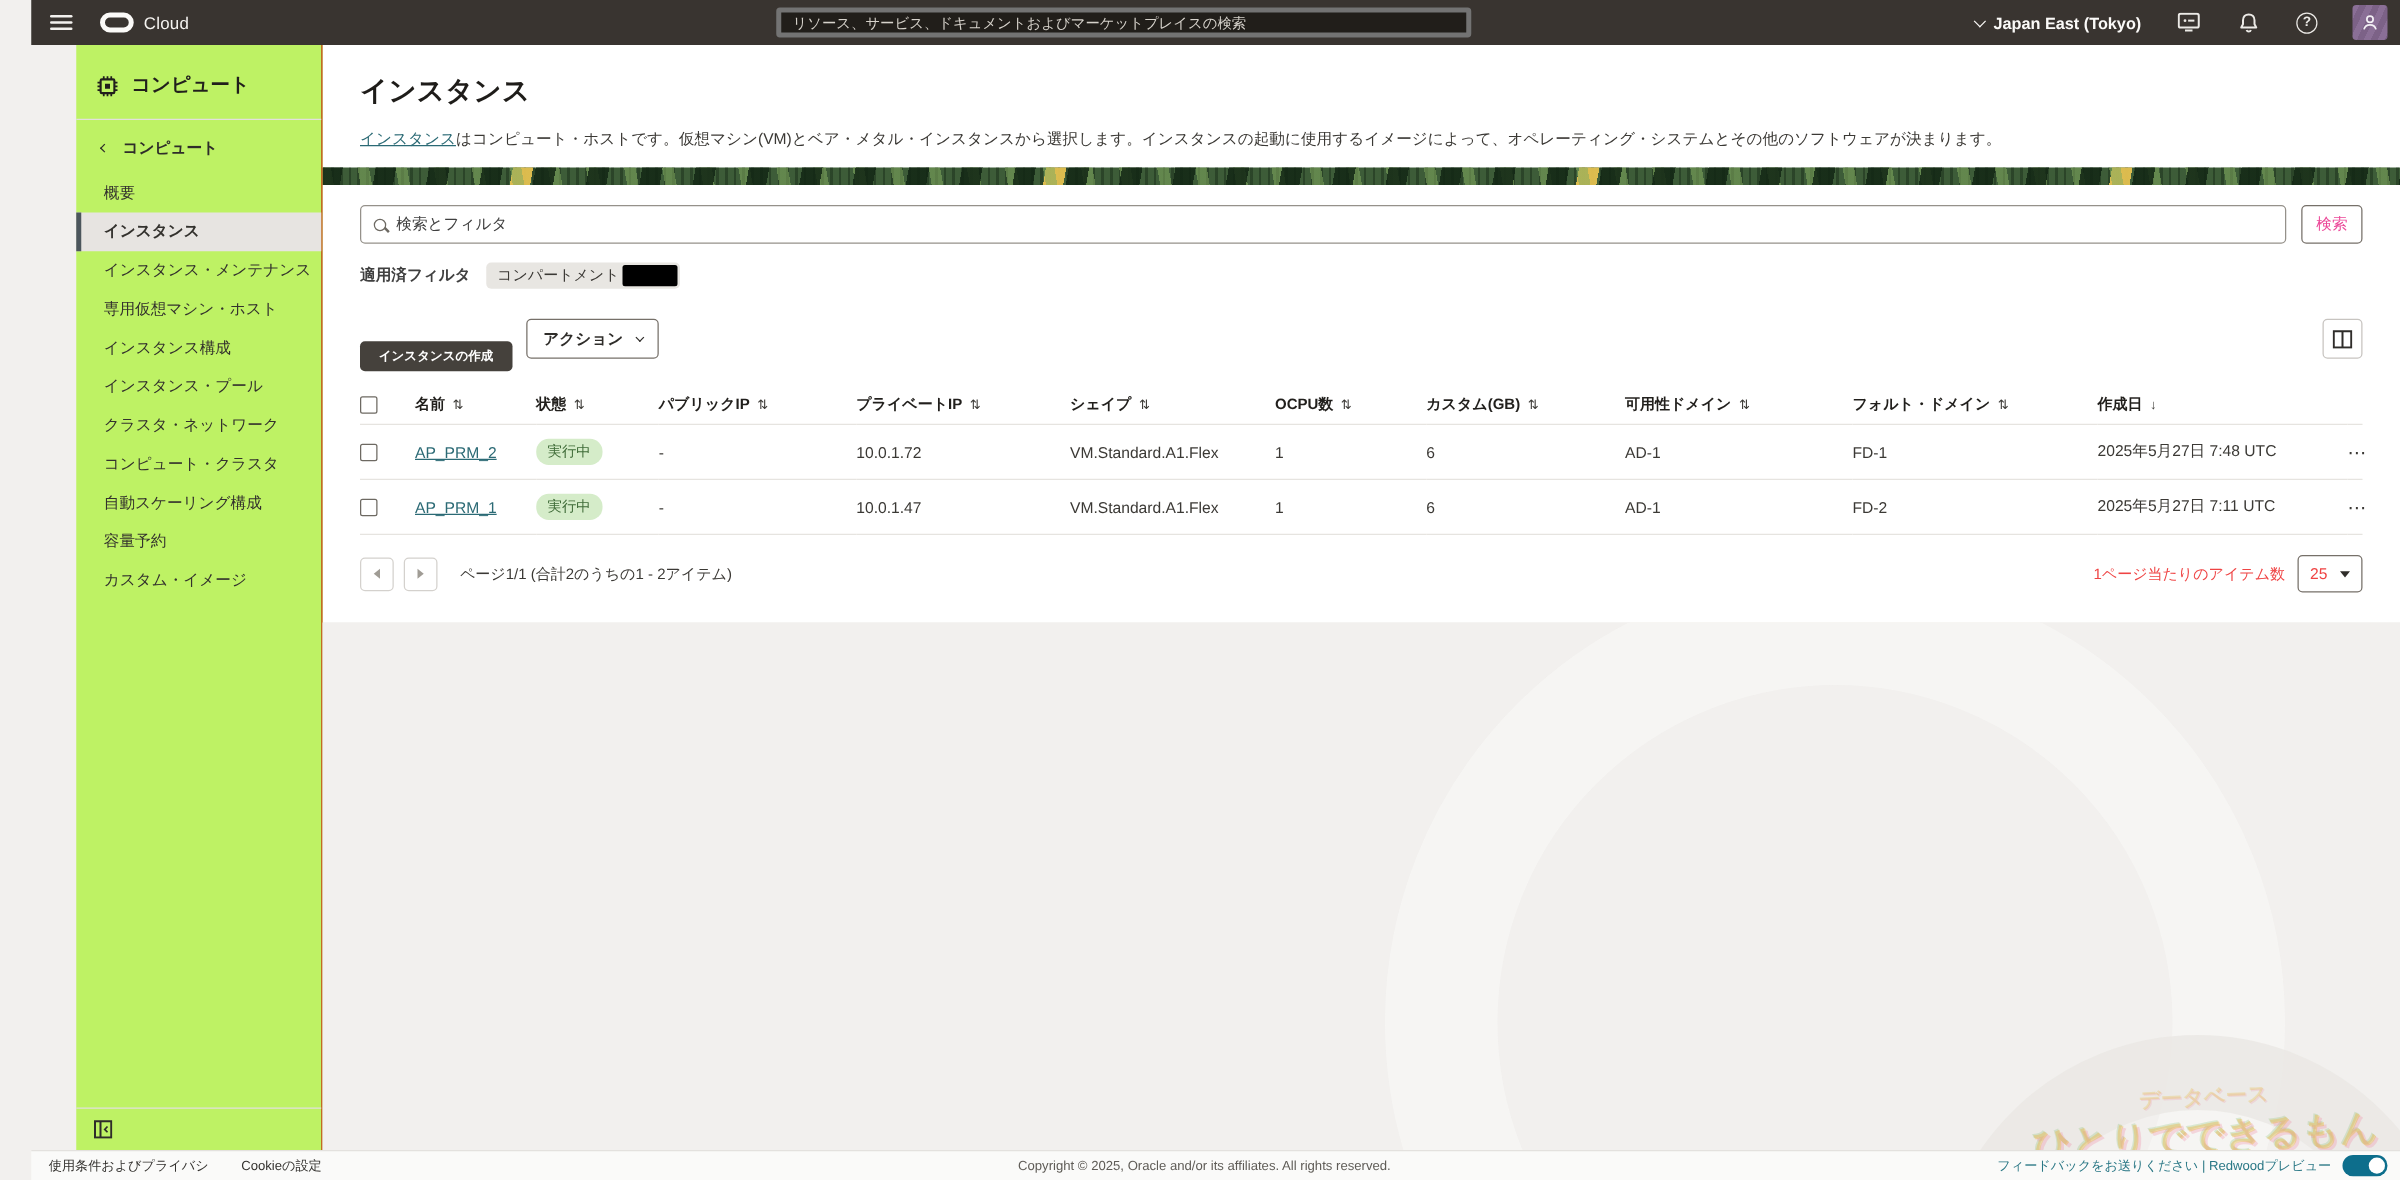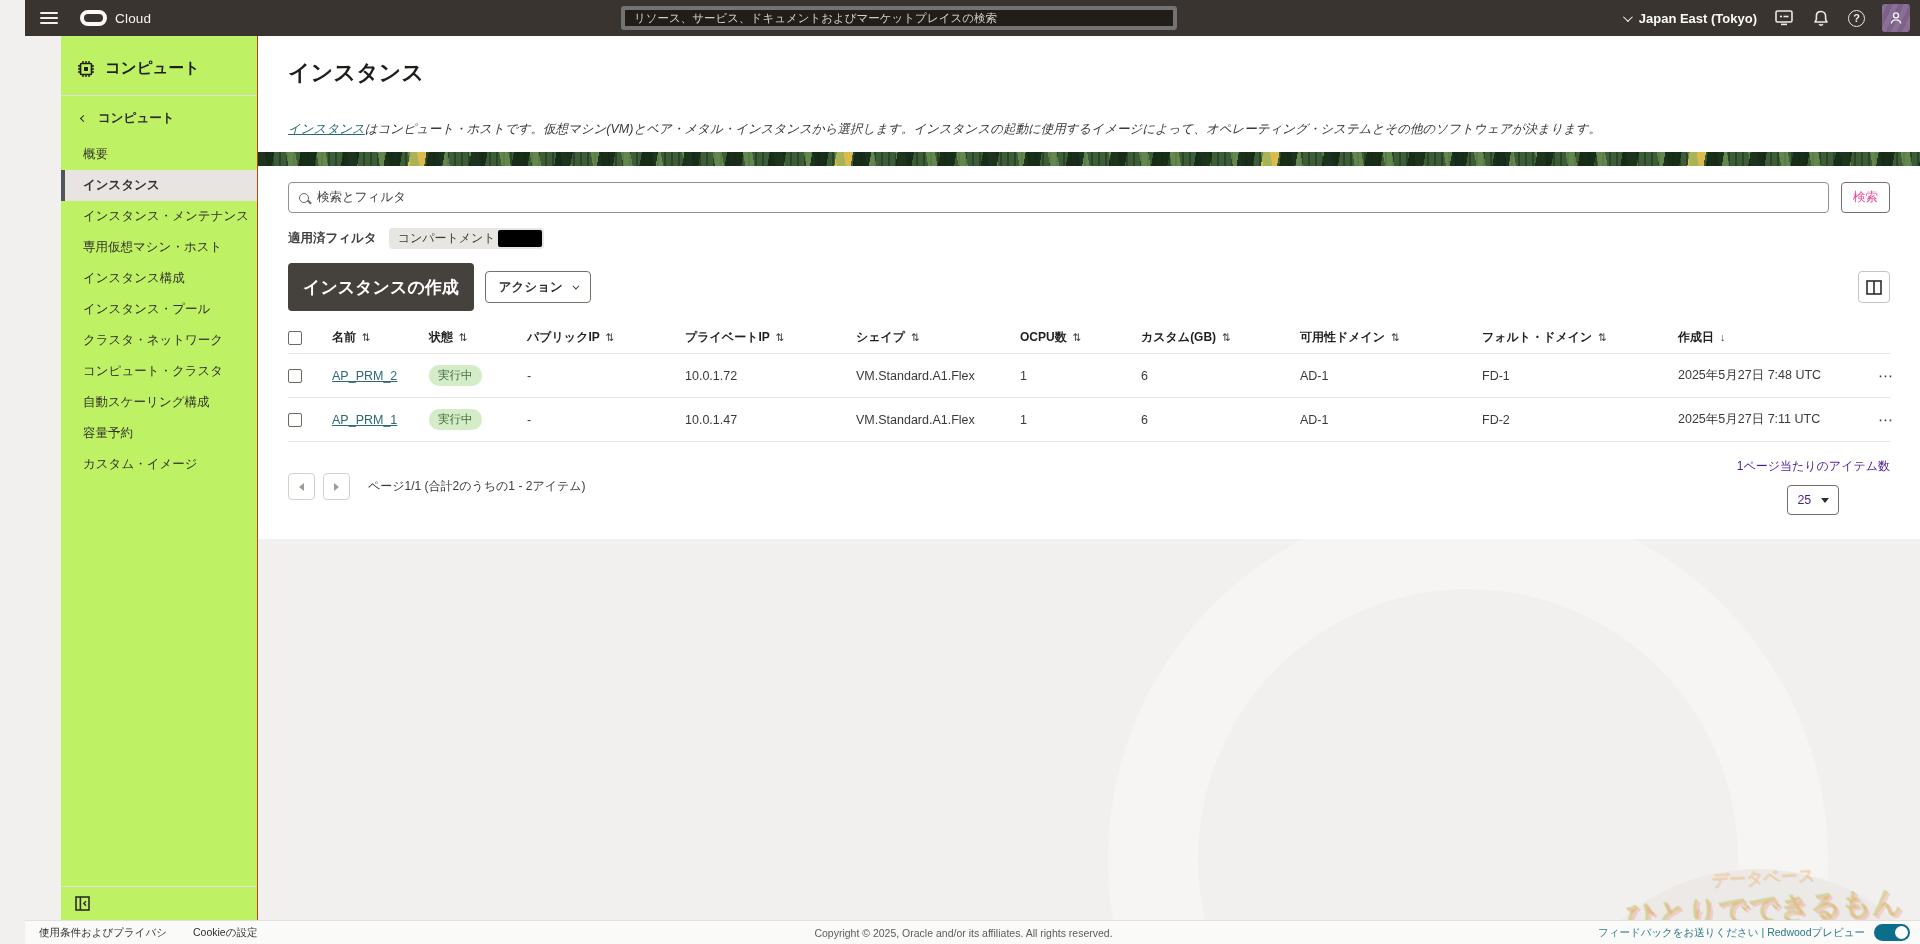--- a/index.html
+++ b/index.html
@@ -8,21 +8,21 @@
   .app { width:1920px; height:944px; display:flex; flex-direction:column;padding-left:25px; }
 
   
   .topbar { height:36px; background:#393430; display:flex; align-items:center; position:relative; flex:0 0 36px; color:#fff; }
   .burger { width:18px; height:12px; margin-left:15px; display:flex; flex-direction:column; justify-content:space-between; cursor:pointer; }
   .burger i { display:block; height:2px; background:#f3f1ee; border-radius:1px; }
   .o-logo { width:27px; height:16px; border:4px solid #fbfaf8; border-radius:999px; margin-left:22px; }
   .brand { font-size:13.5px; font-weight:400; color:#f6f4f1; margin-left:8px; letter-spacing:.2px; }
   .top-search { position:absolute; left:596px; top:6px; width:556px; height:24px; background:#211e1a; border:4px solid #737373; border-radius:3px; display:flex; align-items:center; padding:0 9px; }
   .top-search-text { font-size:11.5px; color:#d6d2cb; white-space:nowrap; overflow:hidden; }
-  .top-right { position:absolute; right:0; top:0; height:36px; display:flex; align-items:center; gap:17px; padding-right:10px; }
+  .top-right { position:absolute; right:0; top:0; height:36px; display:flex; align-items:center; gap:28px; padding-right:10px; }
   .chev { display:inline-block; width:7px; height:7px; border-right:1.6px solid currentColor; border-bottom:1.6px solid currentColor; transform:rotate(45deg) translateY(-2px); }
   .chev-left { transform:rotate(135deg); }
   .region { display:flex; align-items:center; gap:9px; color:#fbfaf8; font-size:13px; font-weight:600; cursor:pointer; }
   .tb-icon { width:20px; height:20px; display:flex; align-items:center; justify-content:center; color:#eceae6; cursor:pointer; }
   .avatar { width:28px; height:28px; border-radius:3px; background:repeating-linear-gradient(115deg,#8a6f96 0 5px,#7c6287 5px 10px); display:flex; align-items:center; justify-content:center; cursor:pointer; }
 
   
   .shell { flex:1 1 auto; display:flex; min-height:0; }
 
   
@@ -34,21 +34,21 @@
   .sb-back .chev { width:5px; height:5px; border-color:#2f2d2a; }
   .sb-item { height:31px; display:flex; align-items:center; padding-left:18px; font-size:12.5px; color:#33312d; cursor:pointer; border-left:4px solid transparent; }
   .sb-item.active { background:#e7e4e1; border-left-color:#4c565c; font-weight:700; }
   .sb-bottom { position:absolute; left:0; right:0; bottom:0; border-top:1px solid #e2e0dc; padding:7px 0 8px 12px; }
   .collapse-btn { width:18px; height:18px; display:flex; align-items:center; justify-content:center; color:#2f2d2a; cursor:pointer; }
 
   
   .main { flex:1 1 auto; display:flex; flex-direction:column; min-width:0; background:#f2f0ee; }
   .panel { background:#fff; padding:22px 30px 0 30px; }
   .page-title { font-size:22px; font-weight:700; color:#1e1c19; letter-spacing:.2px; }
-  .intro { margin-top:33px; font-size:12.5px; color:#3b3935;font-style:italic; }
+  .intro { margin-top:15px; font-size:12.5px; color:#3b3935; }
   .intro a { color:#2b6a75; text-decoration:underline; cursor:pointer; }
   .banner { height:14px; margin:14px -30px 0 -30px; background-color:#3d5c38;
     background-image:
       repeating-linear-gradient(100deg, rgba(18,38,20,.85) 0 16px, rgba(18,38,20,0) 16px 42px),
       repeating-linear-gradient(80deg, rgba(130,170,95,.55) 0 9px, transparent 9px 30px),
       repeating-linear-gradient(100deg, transparent 0 150px, rgba(228,193,80,.95) 150px 166px, transparent 166px 420px),
       repeating-linear-gradient(90deg, rgba(10,25,12,.35) 0 2px, transparent 2px 7px); }
 
   .filter-row { display:flex; align-items:center; gap:12px; margin-top:16px; }
   .filter-input { flex:1 1 auto; height:31px; border:1px solid #95918a; border-radius:4px; background:#fff; display:flex; align-items:center; padding:0 10px; gap:8px; }
@@ -56,21 +56,21 @@
   .mag::after { content:""; position:absolute; width:5px; height:1.6px; background:#6d6962; transform:rotate(45deg); right:-4px; bottom:-1px; }
   .filter-ph { font-size:12.5px; color:#404040; }
   .search-btn { flex:0 0 auto; height:31px; padding:0 11px; border:1px solid #767069; border-radius:4px; background:#fff; font-size:12.5px; color:#ec4899; display:flex; align-items:center; cursor:pointer; }
 
   .applied-row { display:flex; align-items:center; gap:12px; margin-top:15px; }
   .applied-label { font-size:12.5px; font-weight:700; color:#404040; }
   .chip { background:#e8e6e2; border-radius:4px; height:21px; display:flex; align-items:center; padding:0 2px 0 9px; font-size:12px; color:#3b3935; cursor:pointer; }
   .redacted { width:44px; height:17px; background:#000; border-radius:2px; margin-left:2px; }
 
   .actions-row { display:flex; align-items:center; gap:11px; margin-top:14px; }
-  .btn-primary { height:48px; padding:0 15px; background:#45413c; color:#fff; font-size:17px; font-weight:700; border:none; border-radius:4px; display:flex; align-items:center; cursor:pointer; }
+  .btn-primary { height:24px; padding:0 15px; background:#45413c; color:#fff; font-size:10px; font-weight:700; border:none; border-radius:4px; display:flex; align-items:center; cursor:pointer;margin-top:28px; }
   .btn-secondary { height:32px; padding:0 13px; background:#fff; color:#2f2d2a; font-size:12.5px; font-weight:700; border:1px solid #767069; border-radius:4px; display:flex; align-items:center; gap:9px; cursor:pointer; }
   .btn-secondary .chev { width:5px; height:5px; border-width:1.8px; }
   .col-btn { margin-left:auto; width:32px; height:32px; border:1px solid #c7c4c0; border-radius:4px; background:#fff; display:flex; align-items:center; justify-content:center; cursor:pointer; }
 
   table { width:100%; border-collapse:collapse; table-layout:fixed; margin-top:10px; }
   col.c-cb{width:44px} col.c-name{width:97px} col.c-state{width:98px} col.c-pub{width:158px} col.c-priv{width:171px} col.c-shape{width:164px} col.c-ocpu{width:121px} col.c-mem{width:159px} col.c-ad{width:182px} col.c-fd{width:196px} col.c-cr{width:200px}
   th { text-align:left; font-size:12px; font-weight:700; color:#211f1c; padding:8px 4px 7px 0; white-space:nowrap; cursor:pointer; }
   .sort { font-size:10.5px; color:#3c3a36; margin-left:6px; font-weight:400; }
   td { border-top:1px solid #e6e4e0; padding:11px 4px 11px 0; font-size:12.5px; color:#3b3935; white-space:nowrap; }
   tr.last td { border-bottom:1px solid #e6e4e0; }
@@ -78,21 +78,21 @@
   .name-link { color:#2b6a75; text-decoration:underline; font-size:12.5px; cursor:pointer; }
   .pill { display:inline-block; background:#d5ecc9; color:#3f6b38; font-size:11.5px; padding:3px 9px; border-radius:10px; }
   .dots-btn { border:none; background:none; font-size:15px; letter-spacing:1px; color:#3b3935; cursor:pointer; }
   td.act { text-align:right; padding-right:6px; }
 
   .pager-row { display:flex; align-items:center; margin:16px 0 0 0; padding-bottom:24px; }
   .pg-btn { width:27px; height:27px; border:1px solid #d4d1cd; border-radius:4px; background:#fff; display:flex; align-items:center; justify-content:center; margin-right:8px; cursor:pointer; }
   .tri-l { width:0; height:0; border-top:4px solid transparent; border-bottom:4px solid transparent; border-right:5px solid #a09c95; }
   .tri-r { width:0; height:0; border-top:4px solid transparent; border-bottom:4px solid transparent; border-left:5px solid #a09c95; }
   .pg-status { font-size:12px; color:#3b3935; margin-left:10px; }
-  .per-page { margin-left:auto; display:flex; align-items:center; gap:10px; font-size:12px; color:#4c1d95;flex-direction:column; }
+  .per-page { margin-left:auto; display:flex; align-items:center; gap:10px; font-size:12px; color:#ef4444; }
   .select { width:52px; height:30px; border:1px solid #767069; border-radius:4px; display:flex; align-items:center; justify-content:space-between; padding:0 9px; font-size:12.5px; cursor:pointer; background:#fff; }
   .caret { width:0; height:0; border-left:4px solid transparent; border-right:4px solid transparent; border-top:5px solid #2f2d2a; }
 
   .rest { flex:1 1 auto; position:relative; overflow:hidden; background:#f2f0ee; }
   .ring1 { position:absolute; left:850px; top:-40px; width:720px; height:720px; border-radius:50%; border:90px solid rgba(250,249,247,.55); }
   .ring2 { position:absolute; left:1290px; top:330px; width:420px; height:420px; border-radius:50%; border:60px solid rgba(234,231,227,.8); }
   .watermark { position:absolute; right:18px; bottom:-10px; text-align:center; transform:rotate(-3deg); pointer-events:none; }
   .wm1 { font-size:17px; font-weight:700; color:rgba(233,196,90,.35); text-shadow:1px 1px 0 rgba(240,150,170,.25); }
   .wm2 { font-size:30px; font-weight:700; color:rgba(236,182,66,.4); text-shadow:2px 2px 0 rgba(240,140,165,.3), -1px -1px 0 rgba(150,200,130,.3); }
 

